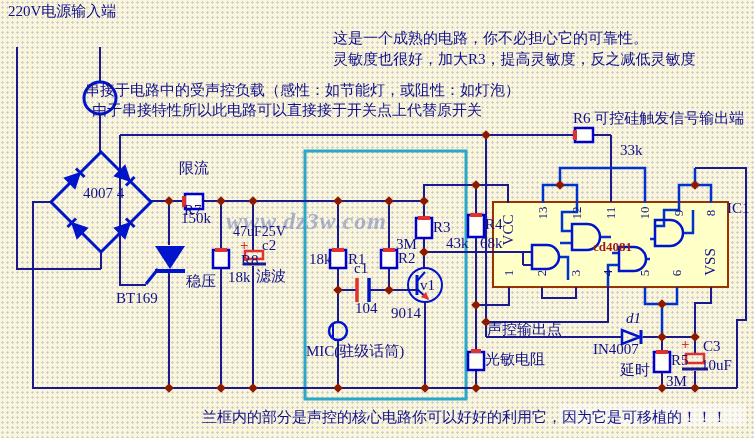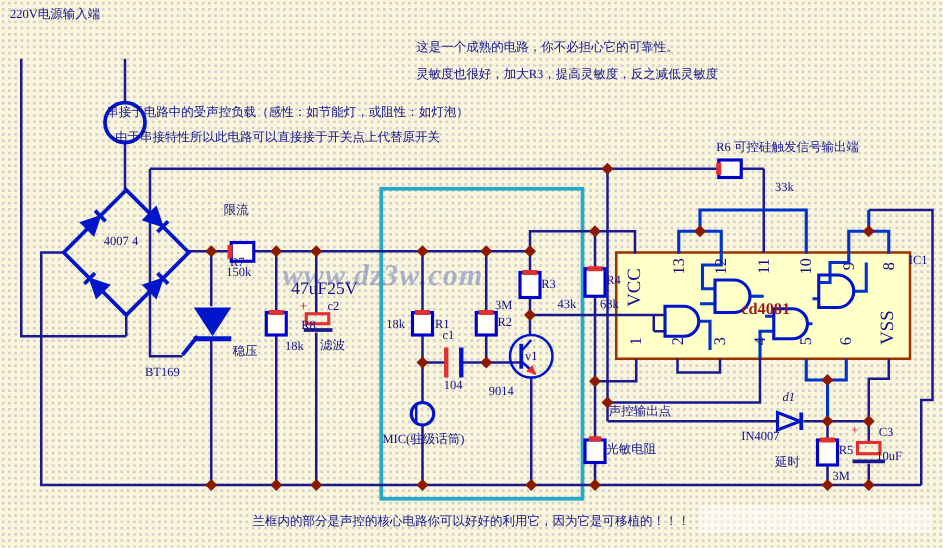--- a/index.html
+++ b/index.html
@@ -3,21 +3,21 @@
 <meta charset="utf-8">
 <style>
   html,body{margin:0;padding:0;}
   #stage{
     position:relative;width:754px;height:438px;overflow:hidden;
     background-color:#faf6dc;
     background-image:radial-gradient(circle, rgba(150,140,185,.38) 1px, transparent 1.1px);
     background-size:5px 5px;
     font-family:"Liberation Serif","DejaVu Serif",serif;
   }
-  .lbl{position:absolute;color:#10108a;font-size:10px;line-height:17px;white-space:nowrap;z-index:30;}
+  .lbl{position:absolute;color:#10108a;font-size:15px;line-height:17px;white-space:nowrap;z-index:30;}
   .sm{font-size:14px;}
   .red{color:#e03030;font-weight:bold;}
   .darkred{color:#9a1a1a;font-weight:bold;font-size:13px;}
   .wm{position:absolute;left:226px;top:208px;font-size:24px;font-weight:bold;font-style:italic;
       color:rgba(110,125,185,.55);z-index:5;letter-spacing:1px;}
   .pin{position:absolute;width:16px;height:12px;font-size:13px;color:#10108a;text-align:center;
        transform:rotate(-90deg);transform-origin:center;z-index:30;line-height:12px;}
   .vrail{position:absolute;width:38px;height:16px;font-size:15px;color:#10108a;text-align:center;
        transform:rotate(-90deg);transform-origin:center;z-index:30;}
   svg{position:absolute;left:0;top:0;z-index:10;}

